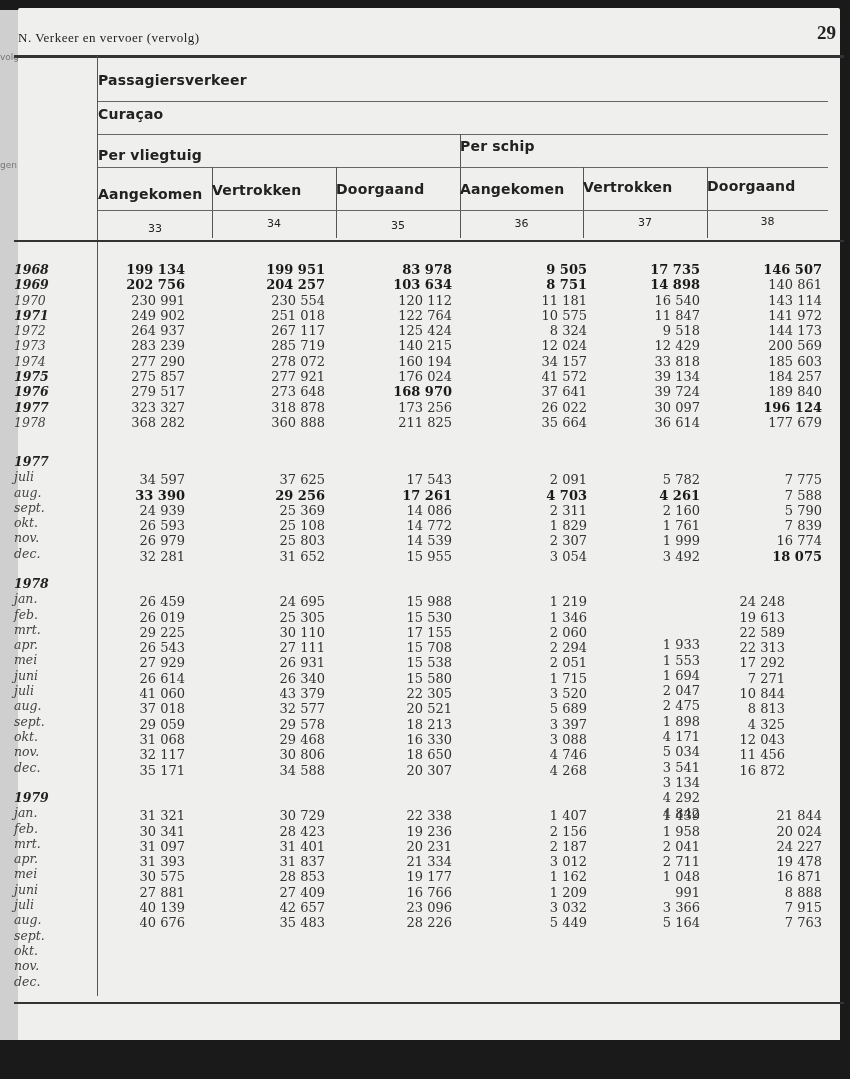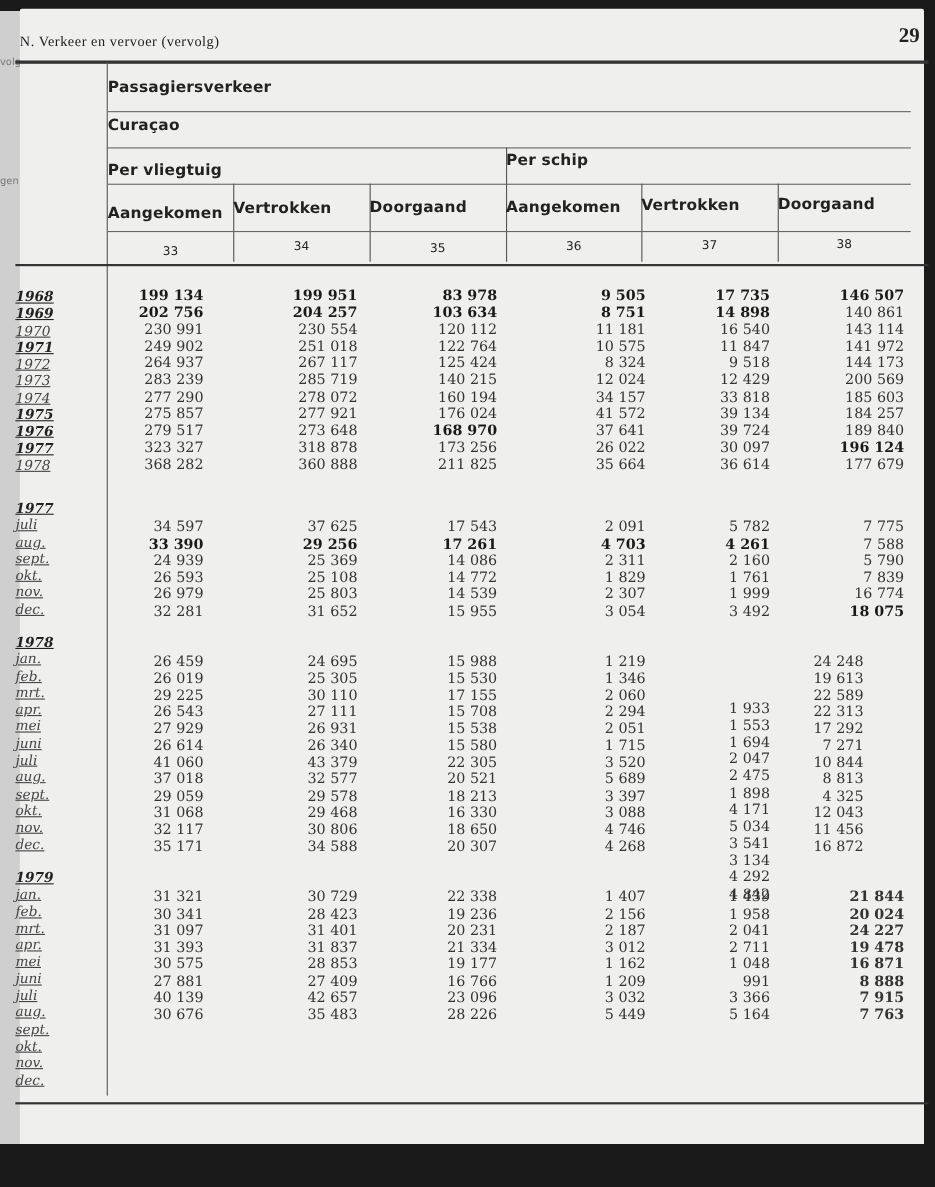--- a/index.html
+++ b/index.html
@@ -47,21 +47,21 @@
   }
   .colnum {
     position: absolute; font-family: "DejaVu Sans", sans-serif; font-size: 11px;
     color: #222; text-align: center;
   }
   .stub {
     position: absolute; left: 14px; width: 64px;
     font-family: "DejaVu Serif", serif; font-style: italic; font-size: 12.5px;
     color: #444; line-height: 15px;
   }
-  .stub div { height: 15.3px; text-decoration: underline; }
+  .stub div { height: 15.3px; }
   .stub .b { font-weight: bold; color: #222; }
   .col {
     position: absolute; text-align: right;
     font-family: "DejaVu Serif", serif; font-size: 13px; color: #333;
   }
   .col div { height: 15.3px; line-height: 15.3px; white-space: nowrap; }
   .col .b { font-weight: bold; color: #1a1a1a; }
   .shade {
     position: absolute; left: 0; right: 0; top: 1040px; height: 39px; background: #1a1a1a;
   }
@@ -385,21 +385,21 @@
         <div>dec.</div>
       </div>
       <div class="col" style="top: 808.3px; left: 85px; width: 100px;">
         <div>31 321</div>
         <div>30 341</div>
         <div>31 097</div>
         <div>31 393</div>
         <div>30 575</div>
         <div>27 881</div>
         <div>40 139</div>
-        <div>30 676</div>
+        <div>40 676</div>
         <div></div>
         <div></div>
         <div></div>
         <div></div>
       </div>
       <div class="col" style="top: 808.3px; left: 225px; width: 100px;">
         <div>30 729</div>
         <div>28 423</div>
         <div>31 401</div>
         <div>31 837</div>
@@ -447,21 +447,21 @@
         <div>2 711</div>
         <div>1 048</div>
         <div>991</div>
         <div>3 366</div>
         <div>5 164</div>
         <div></div>
         <div></div>
         <div></div>
         <div></div>
       </div>
-      <div class="col" style="top: 808.3px; left: 722px; width: 100px; font-weight: bold;">
+      <div class="col" style="top: 808.3px; left: 722px; width: 100px;">
         <div>21 844</div>
         <div>20 024</div>
         <div>24 227</div>
         <div>19 478</div>
         <div>16 871</div>
         <div>8 888</div>
         <div>7 915</div>
         <div>7 763</div>
         <div></div>
         <div></div>

